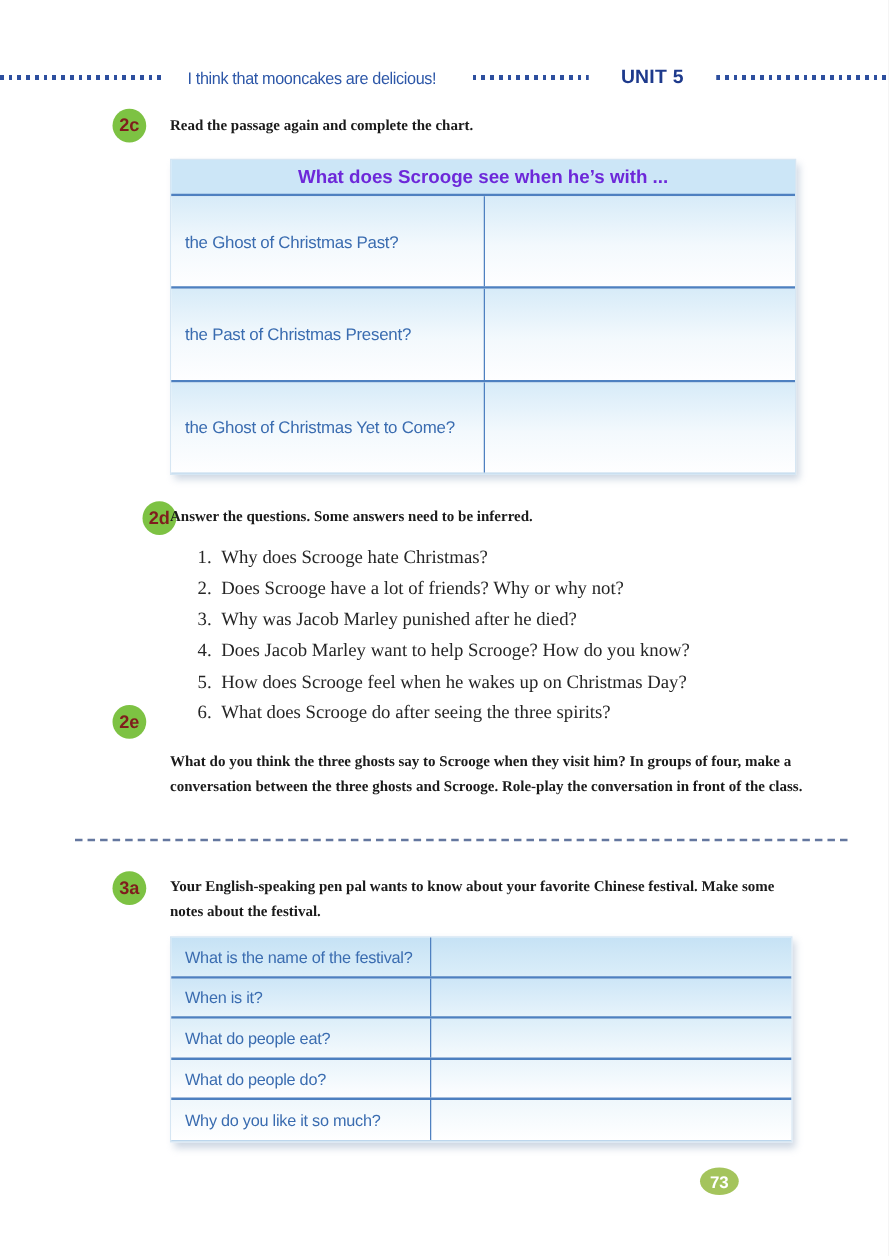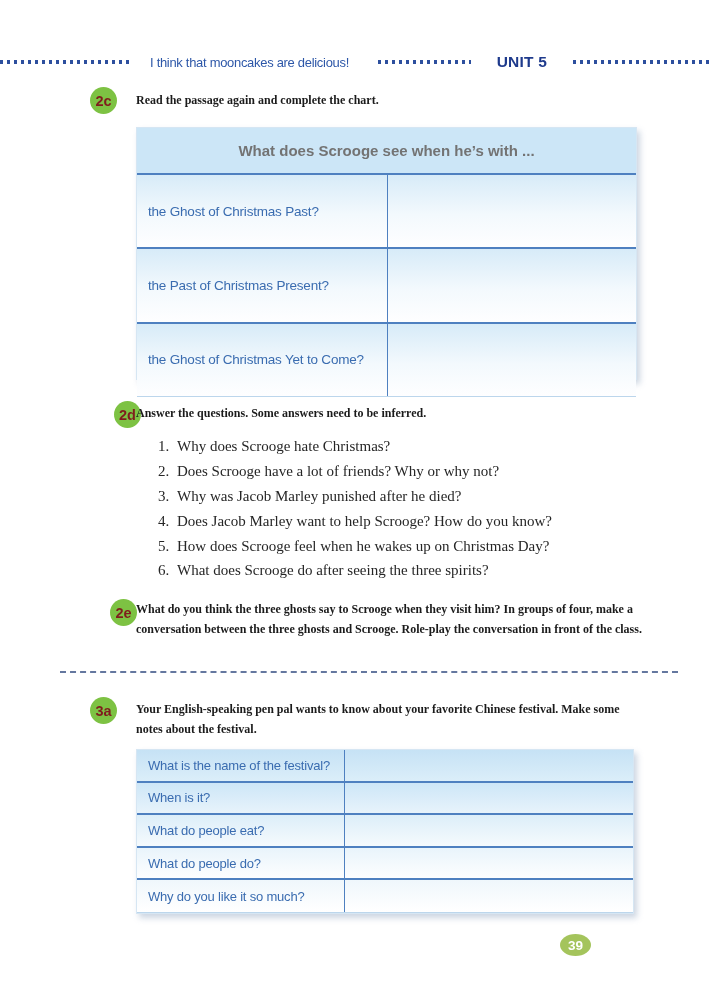--- a/index.html
+++ b/index.html
@@ -28,42 +28,42 @@
   }
   
   .badge{
     position:absolute;left:90px;width:27px;height:27px;border-radius:50%;
     background:#7dc243;color:#7f1d1d;font-weight:bold;font-size:14.5px;
     display:flex;align-items:center;justify-content:center;
     font-family:"Liberation Sans",sans-serif;
   }
   .badge-2c{top:87px;}
   .badge-2d{top:401px;margin-left:24px;}
-  .badge-2e{top:599px;margin-left:20px;}
+  .badge-2e{top:564px;}
   .badge-3a{top:697px;}
   
   .instruction{
     position:absolute;left:136px;width:508px;
     font-family:"Liberation Serif",serif;font-weight:bold;
     font-size:12px;line-height:20px;color:#1b1b1b;
   }
   .instr-2c{top:90px;}
   .instr-2d{top:403px;}
   .instr-2e{top:599px;}
   .instr-3a{top:699px;}
   
   .table1{
     position:absolute;left:136px;top:127px;width:501px;height:253px;
     box-shadow:3px 4px 6px rgba(145,165,190,0.45);
     border:1px solid #d6e6f3;box-sizing:border-box;background:#fff;
   }
   .t1-header{
-    height:47px;background:#cce6f7;border-bottom:2px solid #4e80c0;
+    height:29px;background:#cce6f7;border-bottom:2px solid #4e80c0;
     display:flex;align-items:center;justify-content:center;
-    color:#737373;font-weight:bold;font-size:15px;box-sizing:border-box;
+    color:#6d28d9;font-weight:bold;font-size:15px;box-sizing:border-box;
   }
   .t1-rows{display:flex;flex-direction:column;height:222px;}
   .t1-row{
     flex:1 1 0;display:flex;border-bottom:2px solid #4e80c0;box-sizing:border-box;
     background:linear-gradient(to bottom,#d7ebf8 0%,#f3f9fd 55%,#fefeff 100%);
   }
   .t1-row:last-child{border-bottom:1px solid #bcd6ec;}
   .t1-label{
     width:250px;display:flex;align-items:center;padding-left:11px;box-sizing:border-box;
     color:#3a6cb0;font-size:13.5px;letter-spacing:-0.2px;
@@ -196,15 +196,15 @@
     <div class="t2-row r4">
       <div class="t2-label">What do people do?</div>
       <div class="t2-answer"></div>
     </div>
     <div class="t2-row r5">
       <div class="t2-label">Why do you like it so much?</div>
       <div class="t2-answer"></div>
     </div>
   </div>
 
-  <div class="page-badge">39</div>
+  <div class="page-badge">73</div>
 
 </div>
 
 </body></html>

